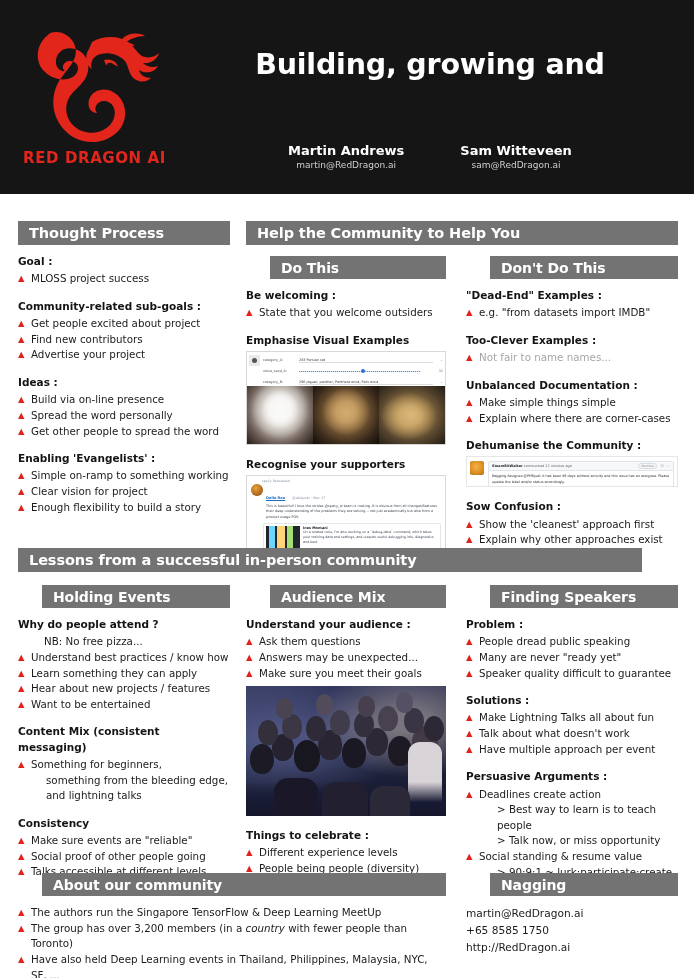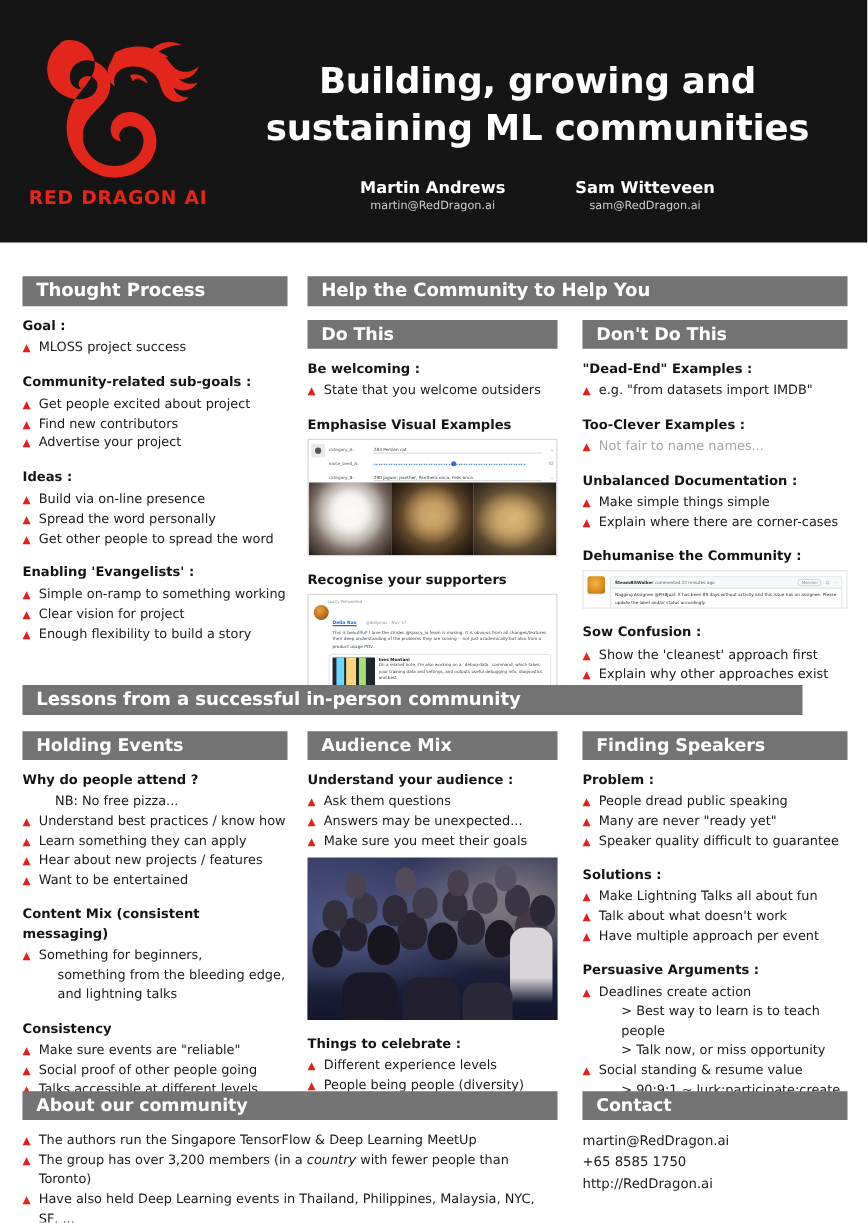--- a/index.html
+++ b/index.html
@@ -77,21 +77,21 @@
   .bar {
     background: #737373;
     color: #ffffff;
     font-weight: bold;
     display: flex;
     align-items: center;
     padding-left: 11px;
     letter-spacing: -0.1px;
   }
   .bar-big { height: 24px; font-size: 14.5px; }
-  .bar-sub { height: 23px; font-size: 14px; }
+  .bar-sub { height: 23px; font-size: 14px; margin-left: 24px; }
 
   
   .col { position: absolute; }
   .col-left   { left: 18px;  width: 212px; }
   .col-mid    { left: 246px; width: 200px; }
   .col-right  { left: 466px; width: 212px; }
 
   
   .head {
     font-size: 10.5px;
@@ -254,21 +254,20 @@
           <path d="M97 24 C103 19, 112 19, 117 24 C111 23, 104 24, 99 28 Z"></path>
           <path d="M104 17 C110 11, 120 10, 127 14 C119 14, 111 17, 106 22 Z"></path>
           <ellipse cx="92" cy="43" rx="3" ry="2.2" fill="#151515"></ellipse>
         </g>
       </svg>
       <div class="logo-text">RED DRAGON AI</div>
     </div>
 
     <div class="title">
       <div>Building, growing and</div>
-      <div>sustaining ML communities</div>
     </div>
 
     <div class="authors">
       <div class="author">
         <div class="author-name">Martin Andrews</div>
         <div class="author-email">martin@RedDragon.ai</div>
       </div>
       <div class="author">
         <div class="author-name">Sam Witteveen</div>
         <div class="author-email">sam@RedDragon.ai</div>
@@ -502,19 +501,19 @@
   <div style="position:absolute;left:18px;top:873px;width:428px;">
     <div class="bar bar-sub">About our community</div>
     <div class="bullet" style="margin-top:9px;">The authors run the Singapore TensorFlow &amp; Deep Learning MeetUp</div>
     <div class="bullet">
       <span>The group has over 3,200 members (in a </span><span class="italic">country</span><span> with fewer people than Toronto)</span>
     </div>
     <div class="bullet">Have also held Deep Learning events in Thailand, Philippines, Malaysia, NYC, SF, ...</div>
   </div>
 
   <div class="col col-right" style="top:873px;">
-    <div class="bar bar-sub">Contact</div>
+    <div class="bar bar-sub">Nagging</div>
     <div class="contact-line" style="margin-top:9px;">martin@RedDragon.ai</div>
     <div class="contact-line">+65 8585 1750</div>
     <div class="contact-line">http://RedDragon.ai</div>
   </div>
 
 </div>
 
 </body></html>

